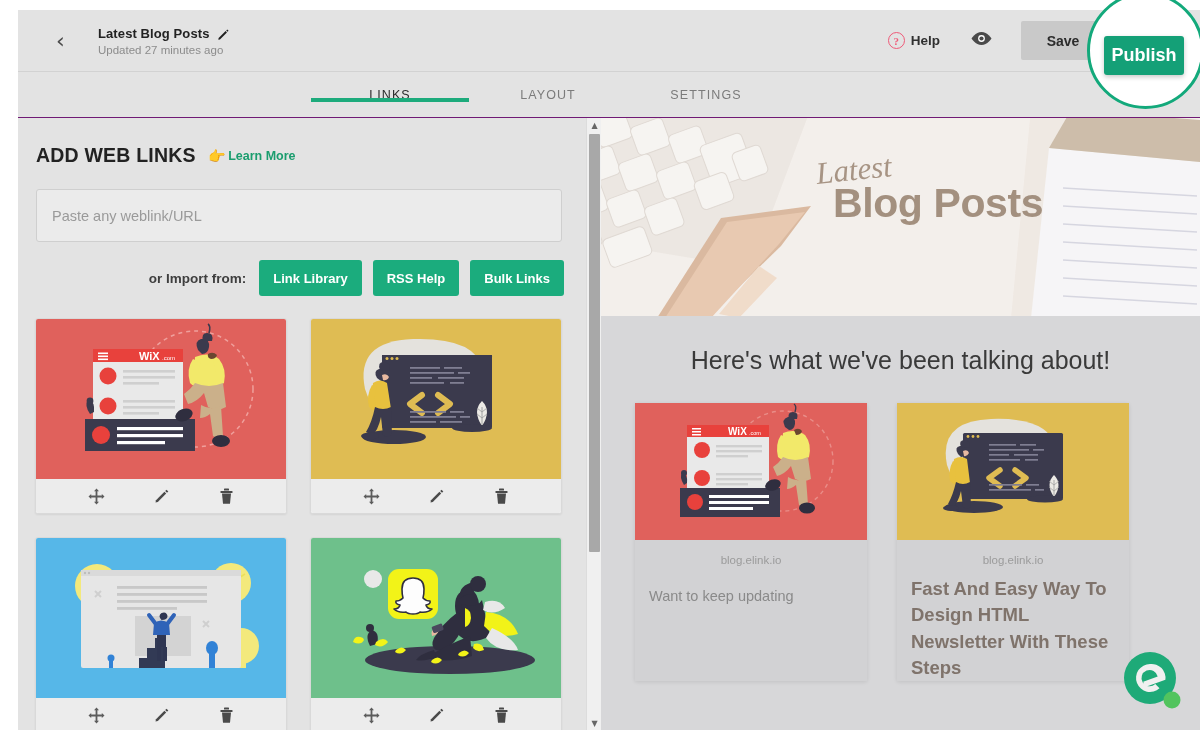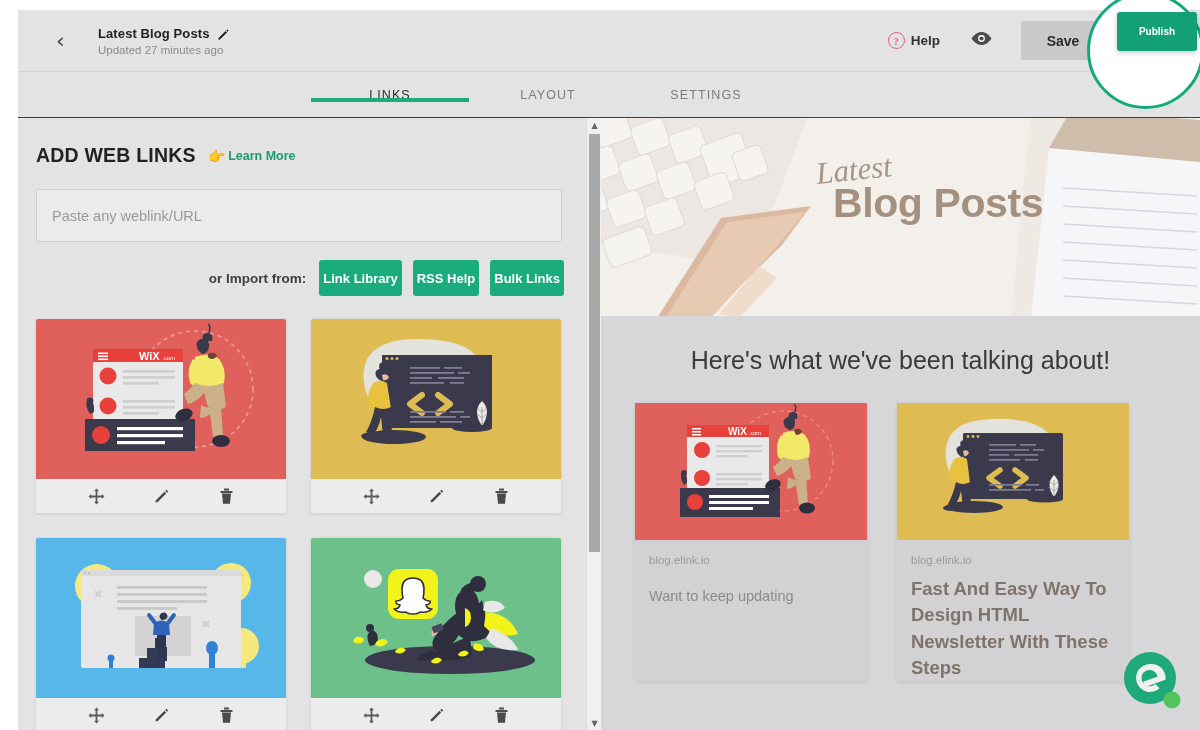--- a/index.html
+++ b/index.html
@@ -58,30 +58,29 @@
   .eye-btn { margin-right: 28px; cursor: pointer; display:flex; align-items:center; }
   .save-btn {
     width: 84px; height: 39px;
     background: #c9c9c9; color: #2c2c2c;
     font-size: 14px; font-weight: bold;
     display: flex; align-items: center; justify-content: center;
     border: none; cursor: pointer; border-radius: 2px;
     font-family: "Liberation Sans", sans-serif;
   }
   .publish-btn {
-    position: absolute; left: 1104px; top: 12px;
+    position: absolute; left: 1104px; top: 36px;
     width: 80px; height: 39px;
     background: #14a077; color: #fff;
-    font-size: 10px; font-weight: bold;
+    font-size: 18px; font-weight: bold;
     display: flex; align-items: center; justify-content: center;
     border: none; cursor: pointer; border-radius: 3px;
     box-shadow: 0 2px 5px rgba(0,0,0,.22);
     z-index: 40;
     font-family: "Liberation Sans", sans-serif;
-    margin-left: 13px;
   }
   
   .spotlight {
     position: absolute; left: 1087px; top: -8px;
     width: 117px; height: 117px; border-radius: 50%;
     background: #ffffff; border: 3px solid #13a97b;
     z-index: 30;
   }
 
   
@@ -141,21 +140,21 @@
 
   .import-row {
     display: flex; align-items: center; justify-content: flex-end;
     margin: 18px 22px 0 0; gap: 11px;
   }
   .import-label {
     font-size: 13.5px; font-weight: bold; color: #3e3e3e;
     margin-right: 2px;
   }
   .import-btn {
-    height: 36px; padding: 0 4px;
+    height: 36px; padding: 0 14px;
     background: #1bac7d; color: #fff;
     font-size: 13px; font-weight: bold;
     display: flex; align-items: center; justify-content: center;
     border: none; border-radius: 3px; cursor: pointer;
     font-family: "Liberation Sans", sans-serif;
   }
 
   
   .cards {
     display: flex; flex-wrap: wrap;
@@ -229,21 +228,21 @@
   .pcards {
     display: flex; gap: 30px; margin: 28px 0 0 34px;
   }
   .pcard {
     width: 232px; background: #d2d2d4;
     box-shadow: 0 1px 4px rgba(0,0,0,.10);
   }
   .pcard-art { width: 100%; height: 137px; overflow: hidden; }
   .pcard-art svg { display: block; width: 100%; height: 100%; }
   .pcard-body { padding: 14px 14px 0 14px; }
-  .pcard-src { font-size: 11.5px; color: #9b9b9b; margin-bottom: 10px; }
+  .pcard-src { font-size: 11.5px; color: #9b9b9b; margin-bottom: 10px; text-align: center; }
   .pcard-title {
     font-size: 18.5px; font-weight: bold; color: #7f736b;
     line-height: 1.42;
   }
   .pcard-desc {
     font-size: 14.5px; color: #8a8a8a; margin-top: 20px; line-height: 1.4;
   }
   .elink-badge {
     position: absolute; right: 16px; bottom: 18px;
     width: 62px; height: 62px; z-index: 20;

